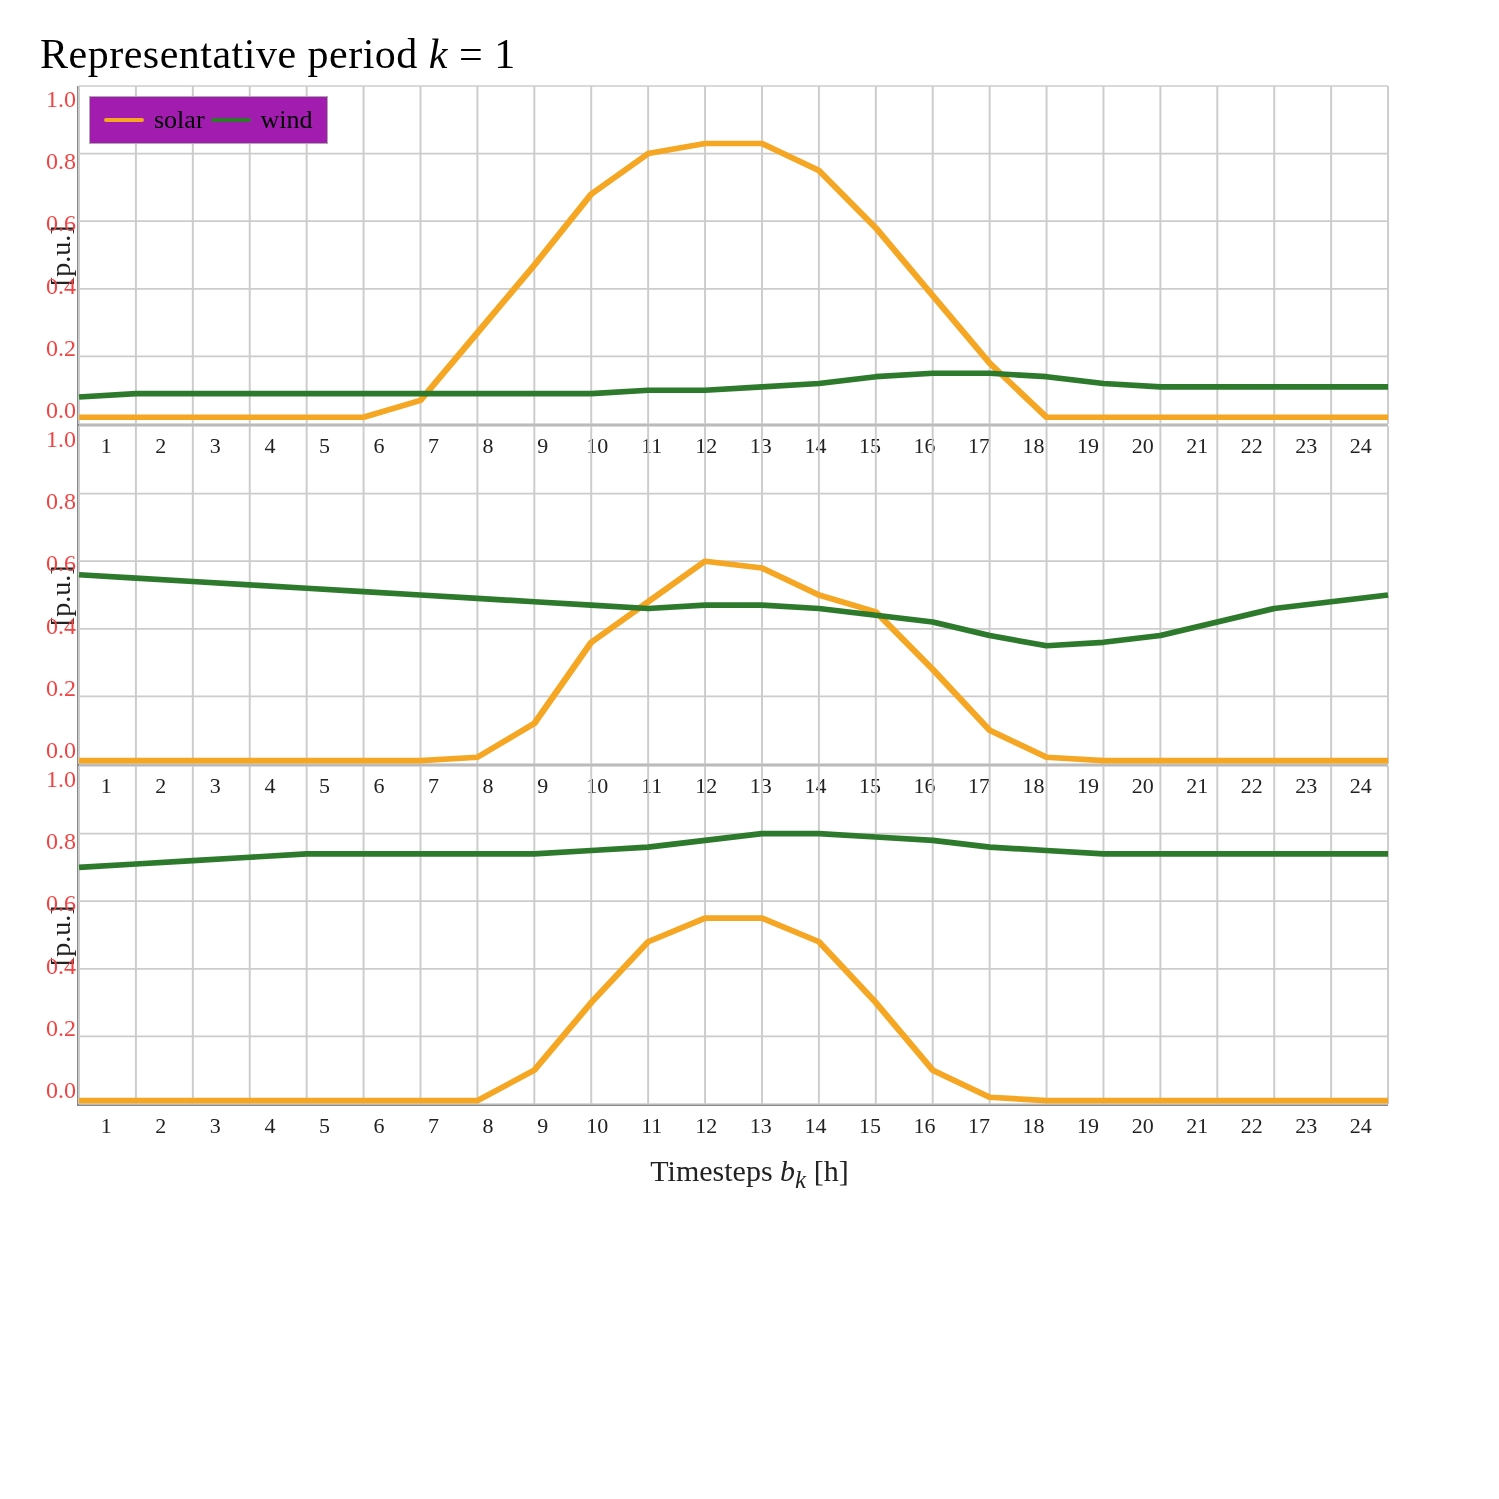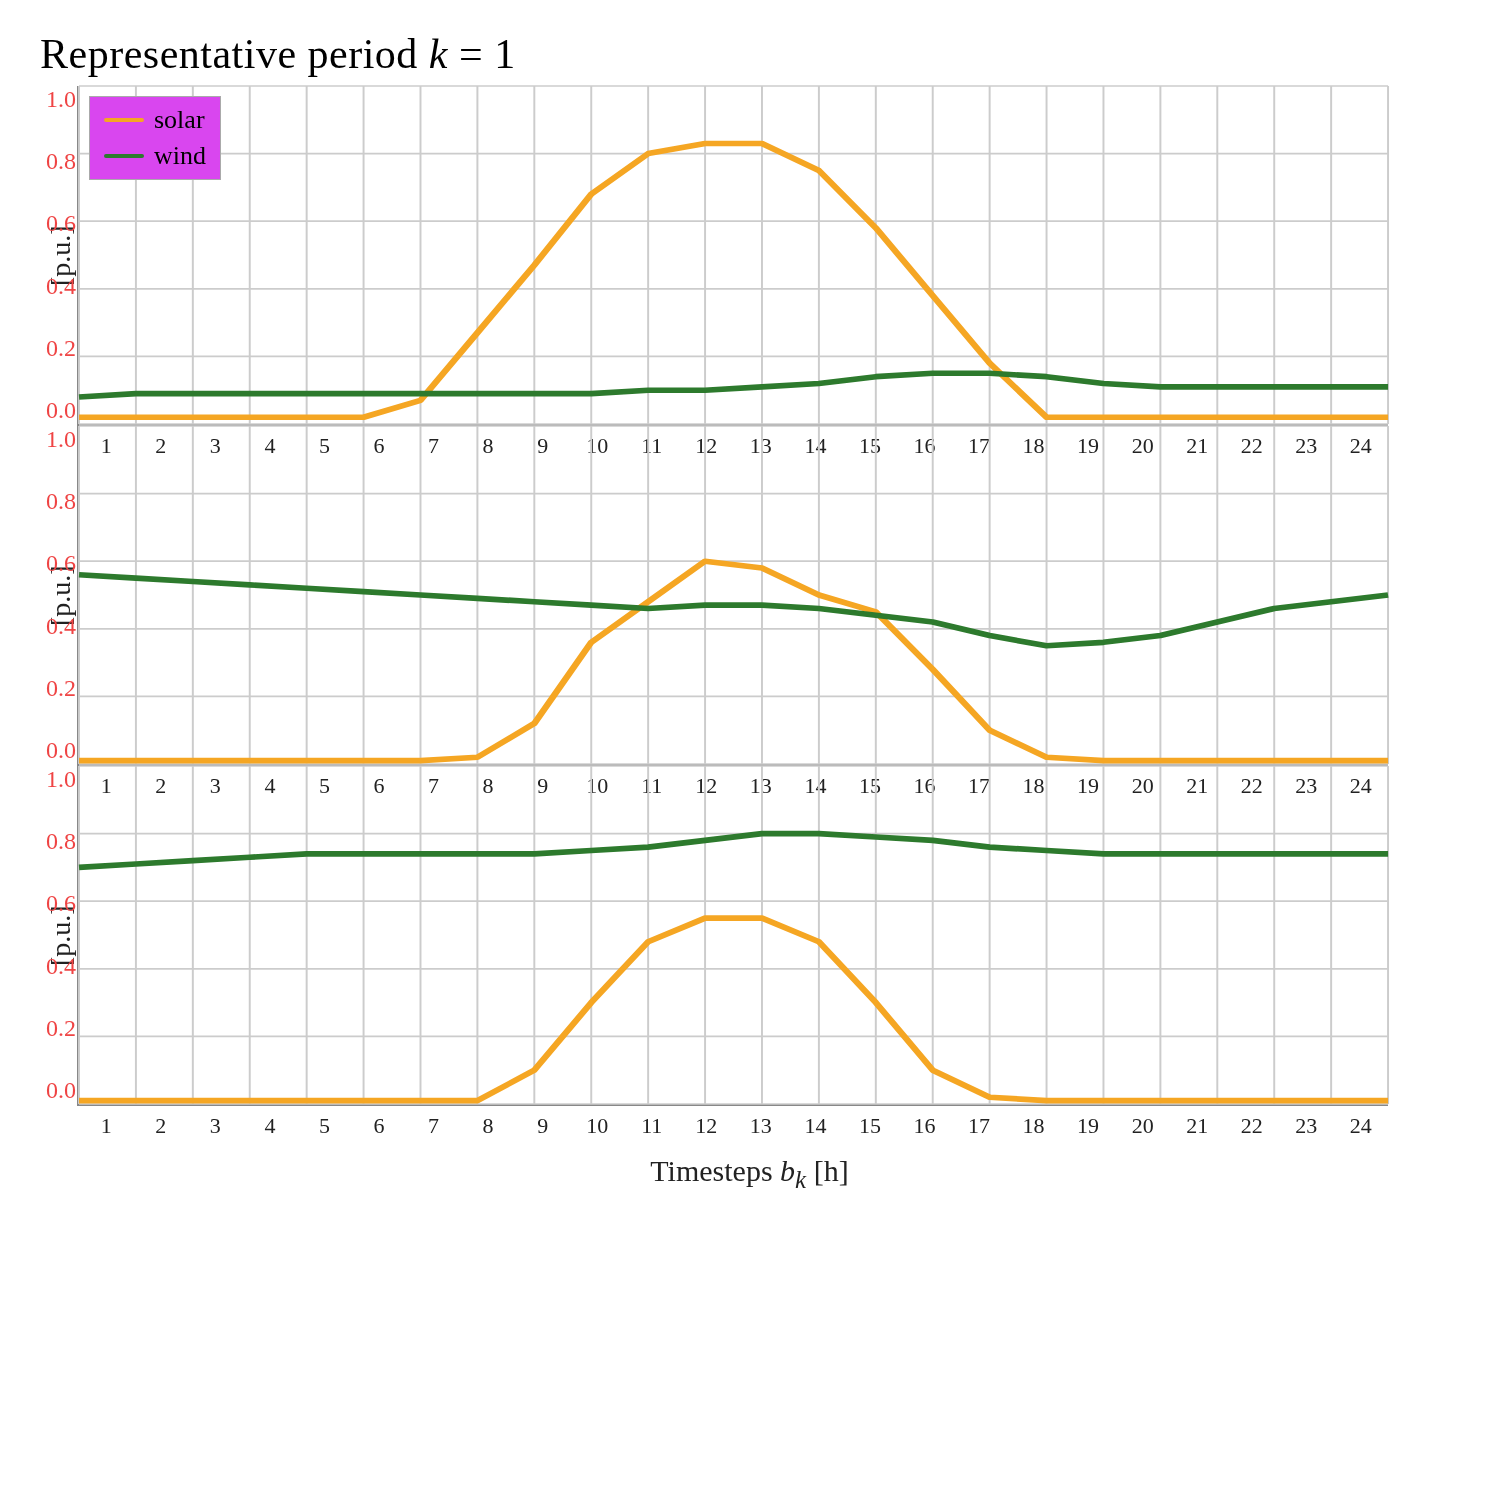--- a/index.html
+++ b/index.html
@@ -96,24 +96,24 @@
       top: 0; left: 0;
       width: 100%;
       height: 100%;
       overflow: visible;
     }
     .legend {
       position: absolute;
       top: 10px;
       left: 10px;
       border: 1.5px solid #aaa;
-      background: #d946ef;
+      background: #a21caf;
       padding: 8px 14px;
       display: flex;
-      flex-direction: column;
+      flex-direction: row;
       gap: 6px;
       z-index: 10;
     }
     .legend-item {
       display: flex;
       align-items: center;
       gap: 10px;
       font-size: 26px;
     }
     .legend-line {

